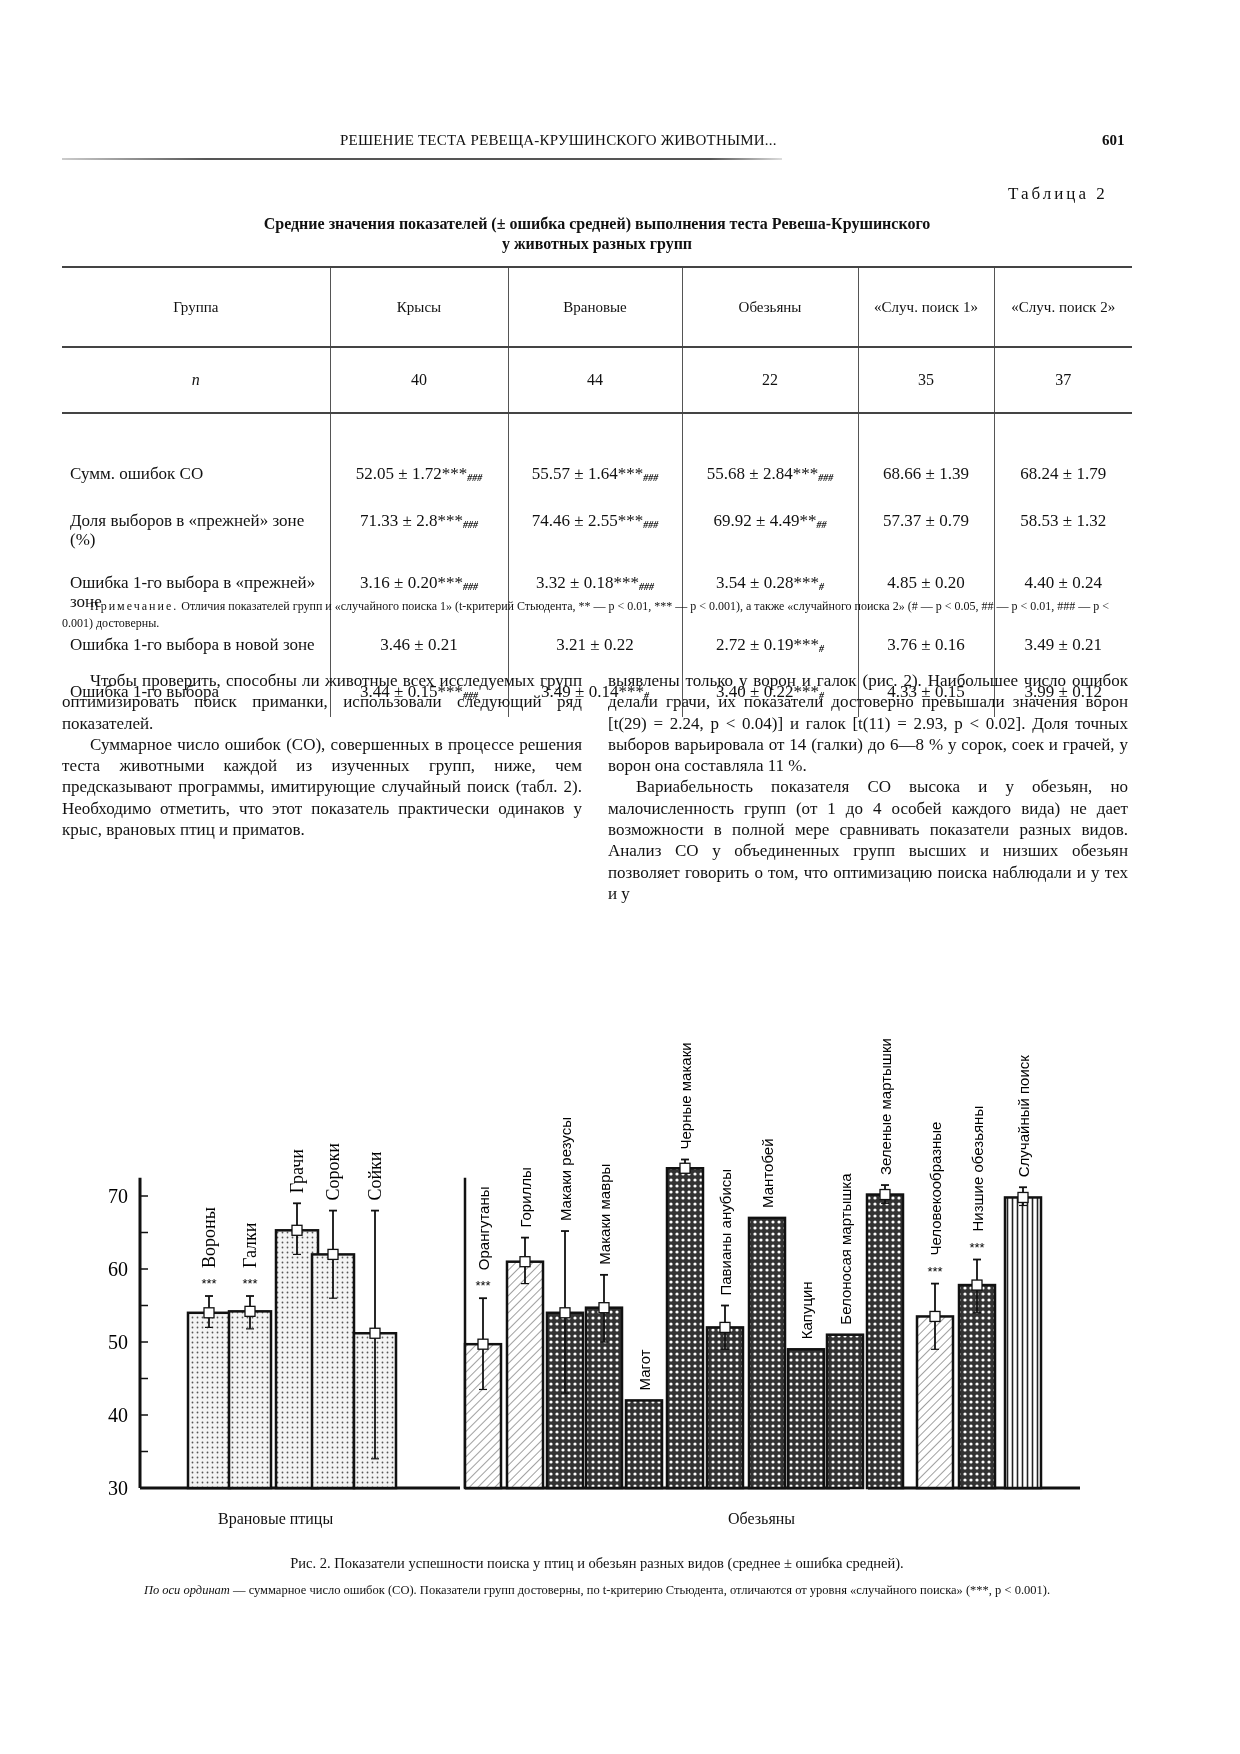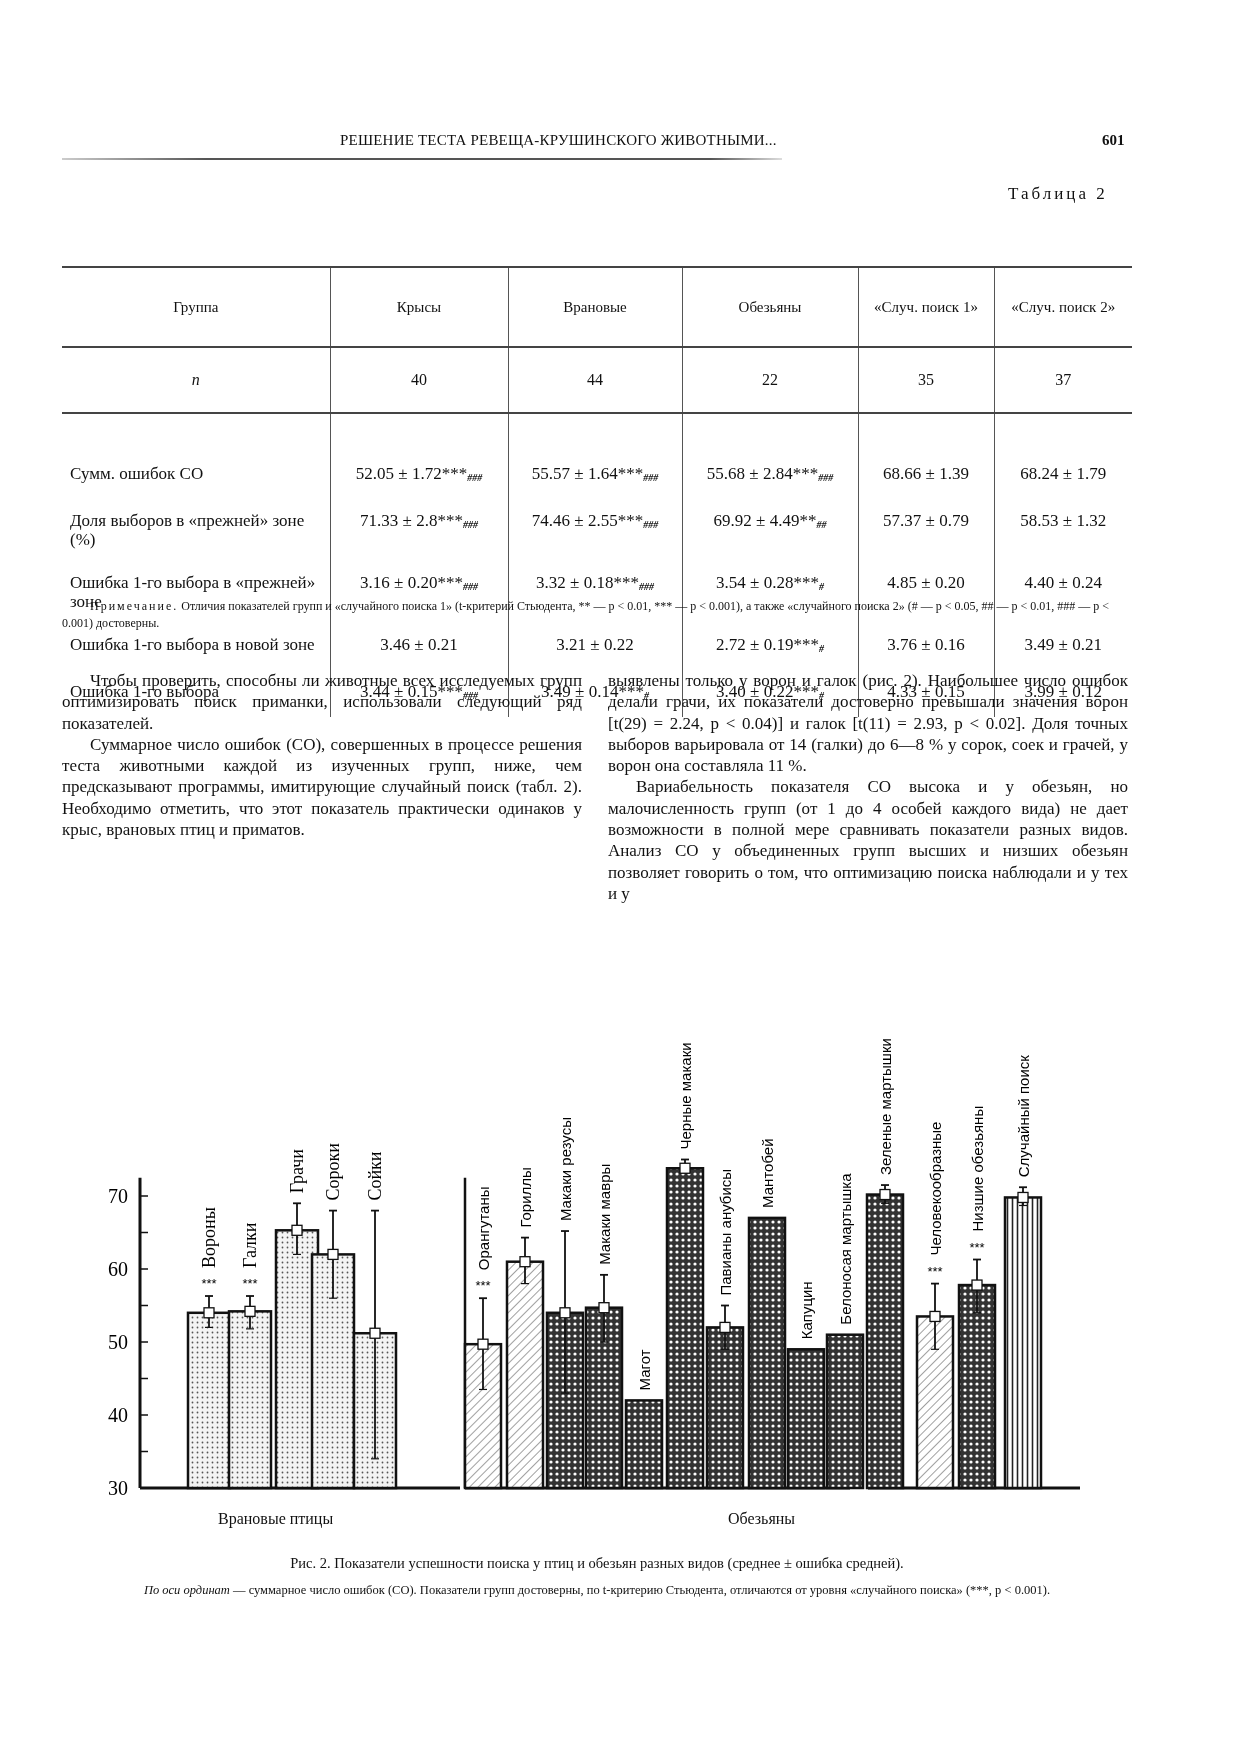--- a/index.html
+++ b/index.html
@@ -35,20 +35,22 @@
 </style>
 </head>
 <body>
 
 <div class="runhead">РЕШЕНИЕ ТЕСТА РЕВЕЩА-КРУШИНСКОГО ЖИВОТНЫМИ...</div>
 <div class="pagenum">601</div>
 <div class="headrule"></div>
 
 <div class="tabnum">Таблица 2</div>
 <div class="tabtitle">
+  <div>Средние значения показателей (± ошибка средней) выполнения теста Ревеша-Крушинского</div>
+  <div>у животных разных групп</div>
 </div>
 
 <table class="t">
   <colgroup>
     <col style="width:268px">
       <col style="width:178px">
       <col style="width:174px">
     <col style="width:176px">
       <col style="width:136px">
       <col style="width:138px">

